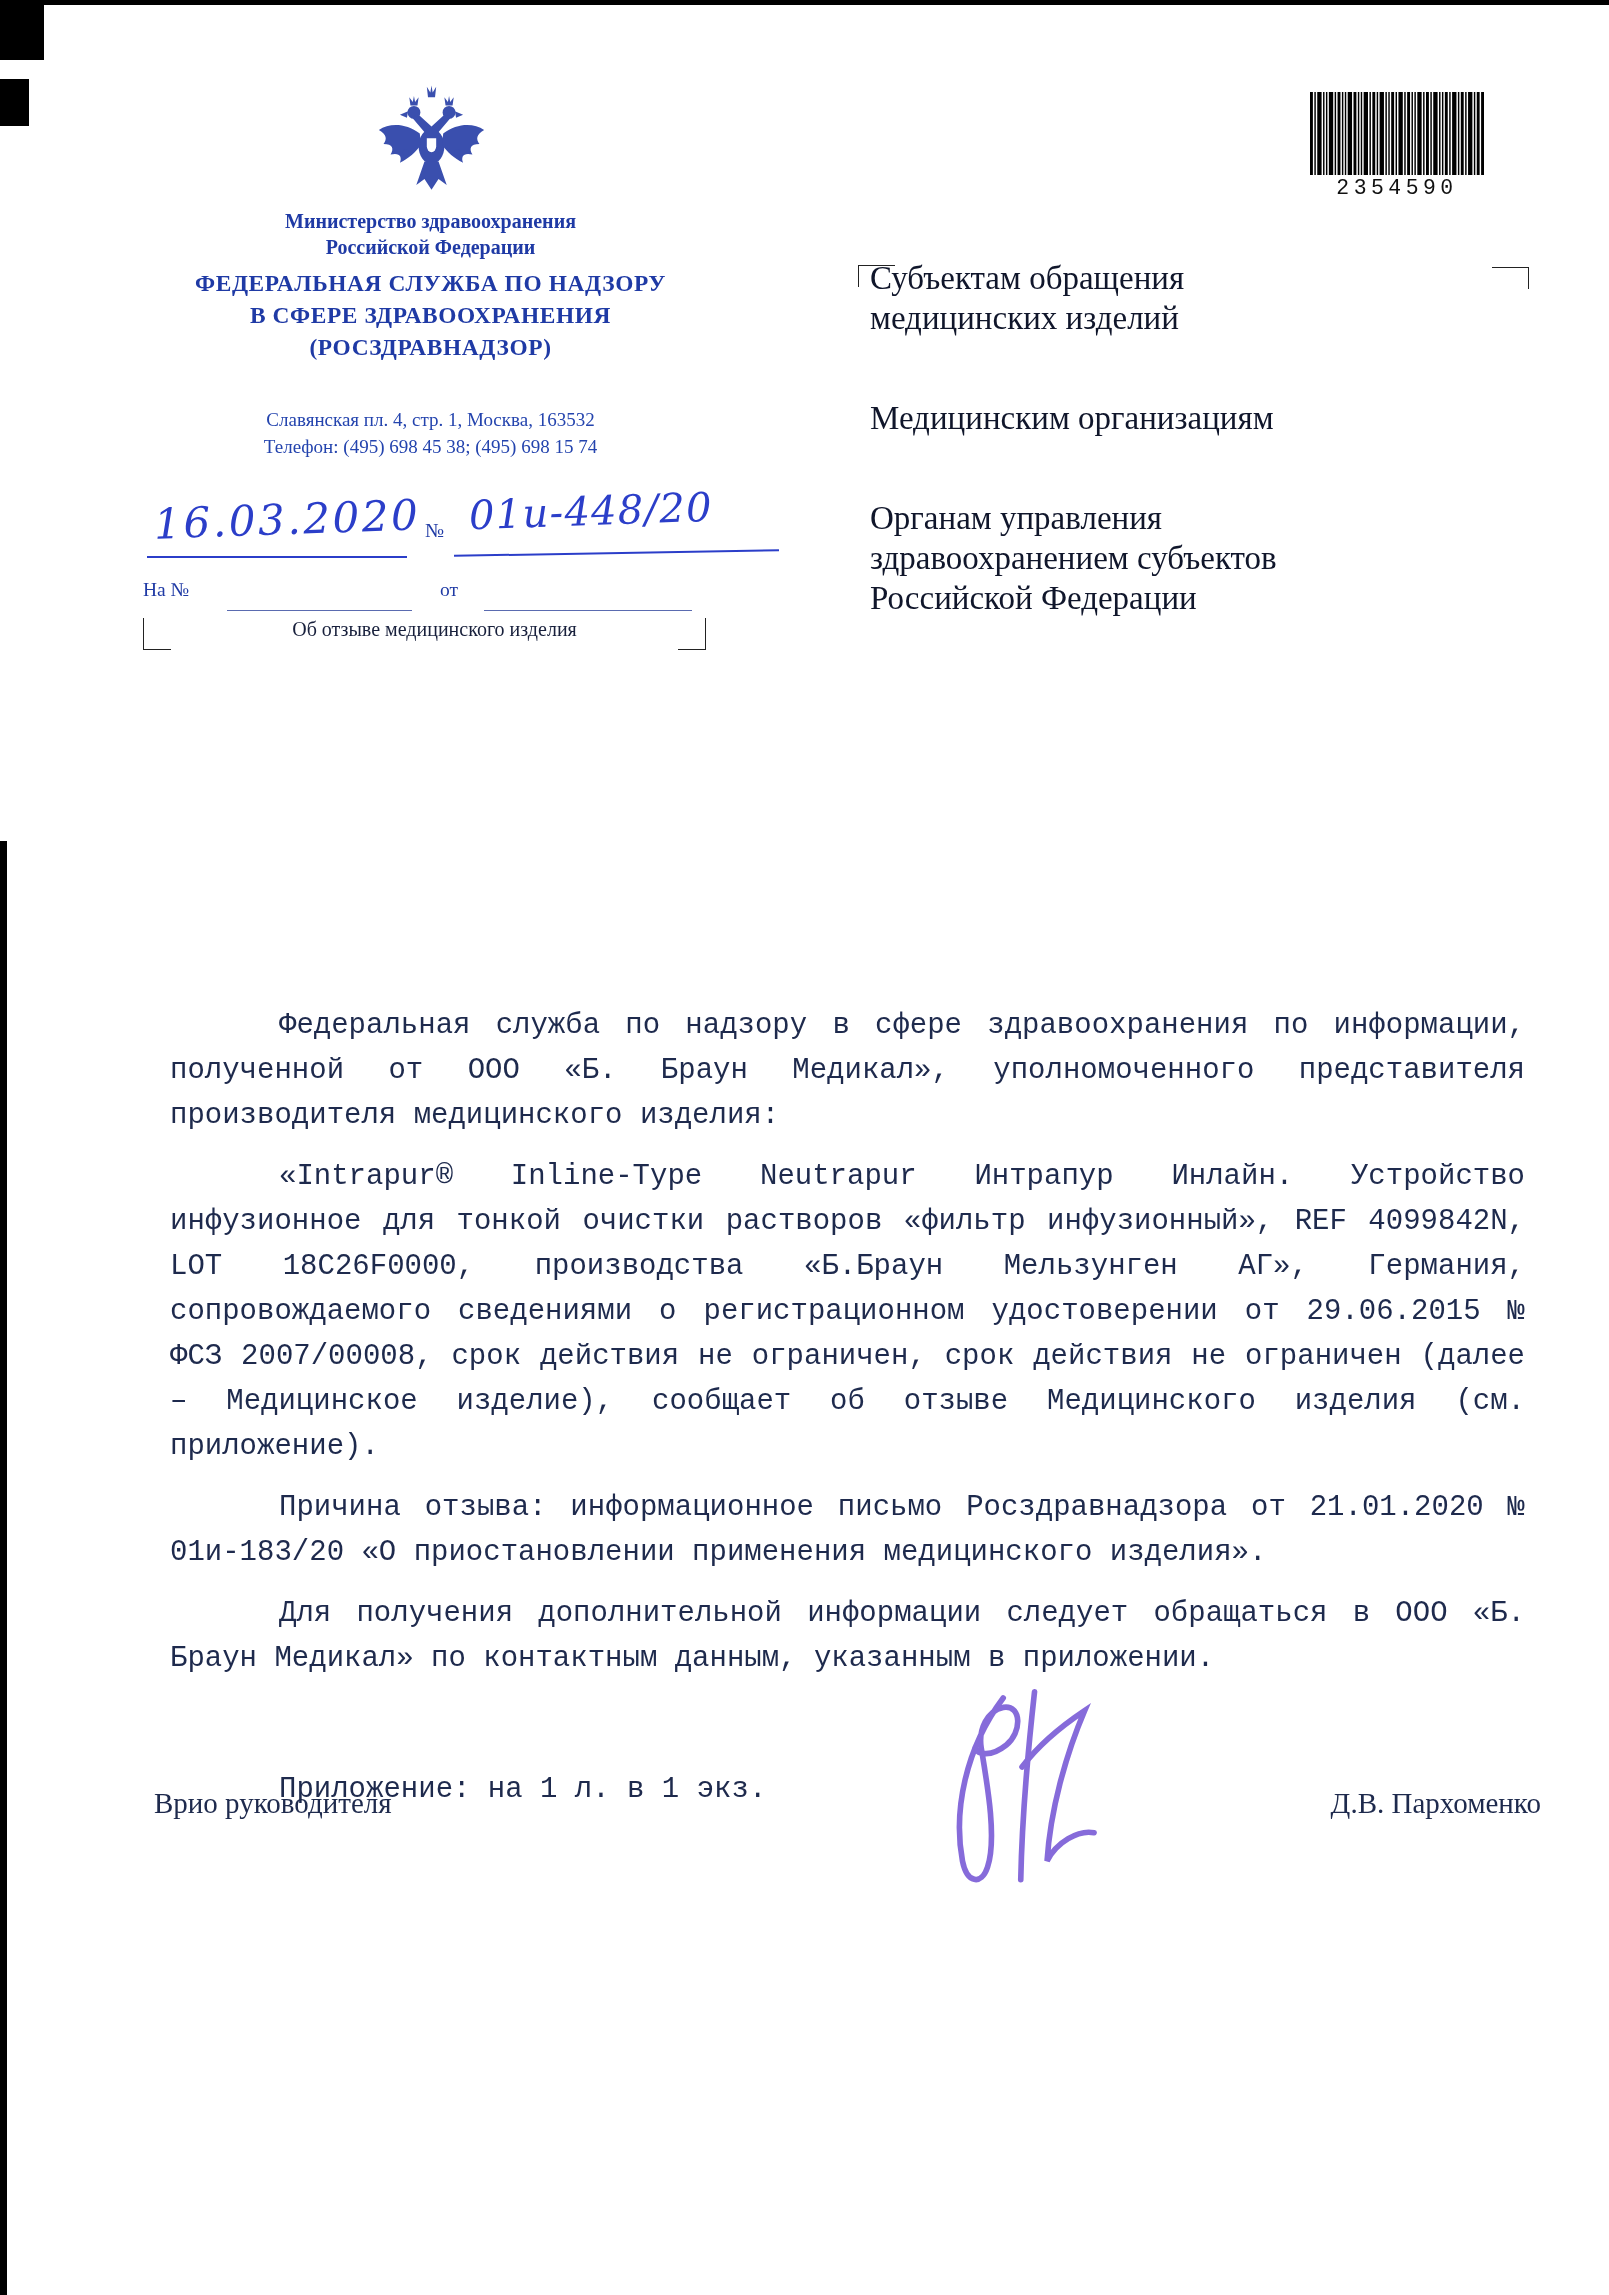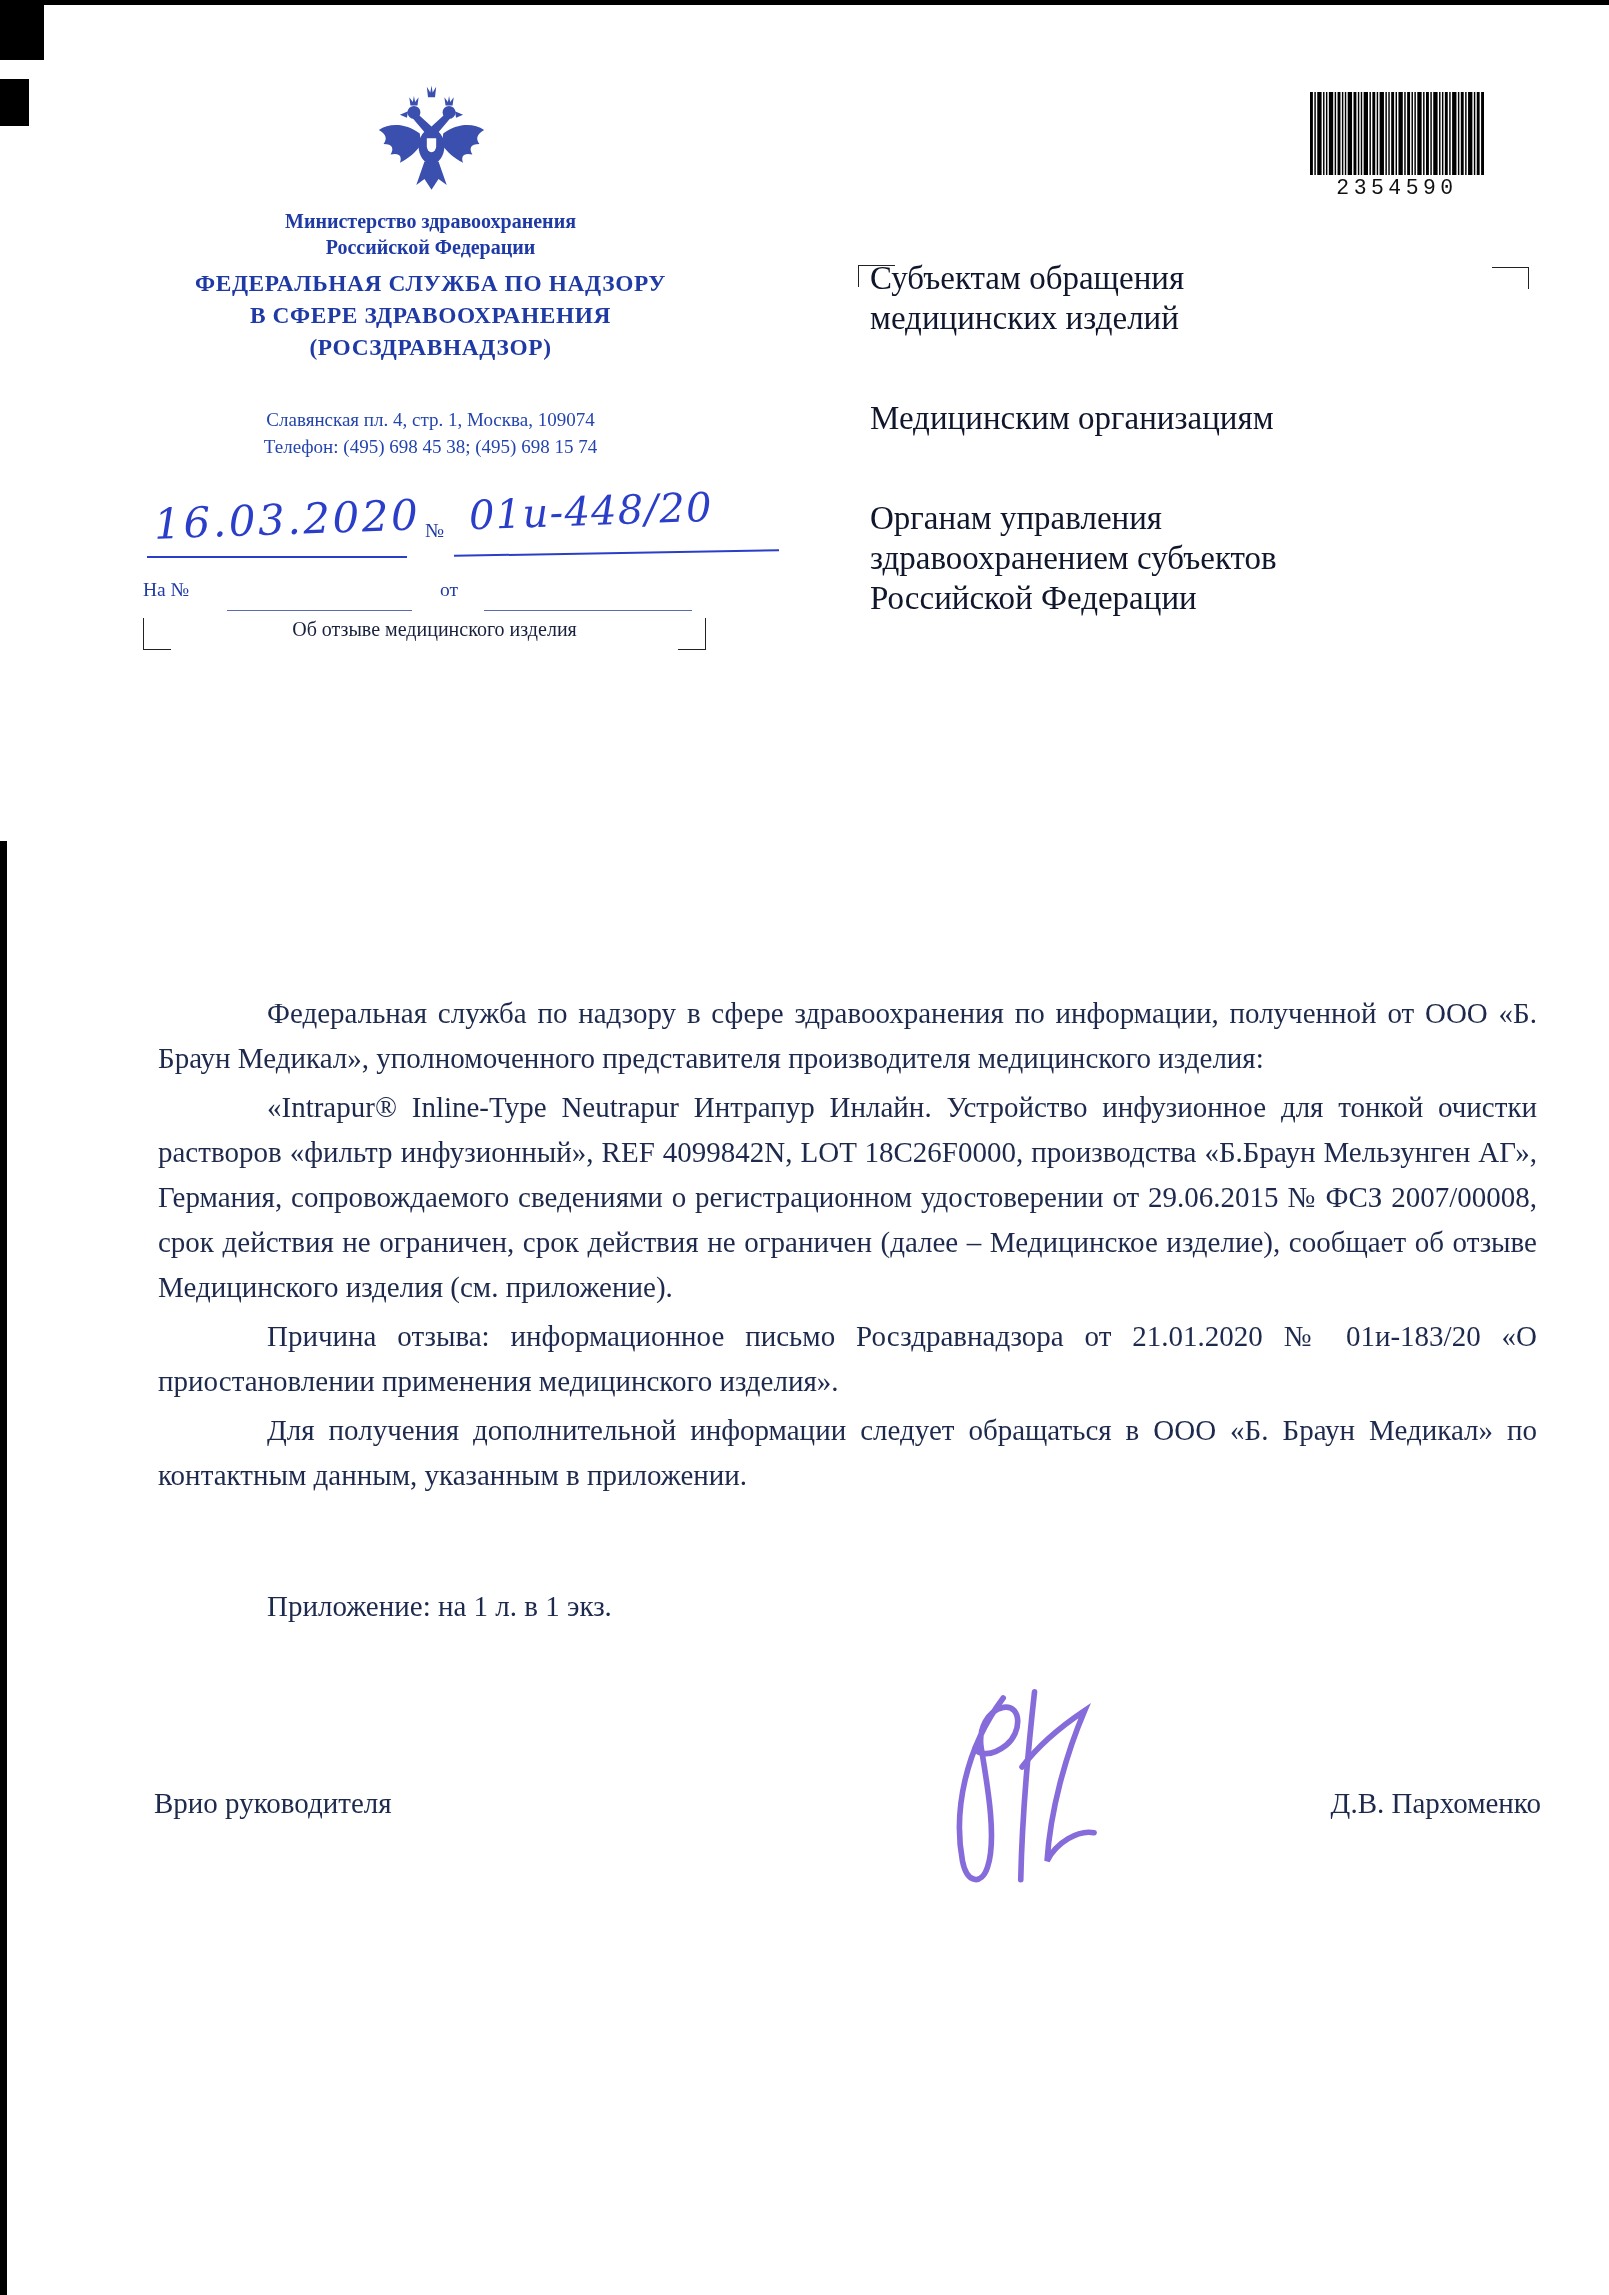--- a/index.html
+++ b/index.html
@@ -54,21 +54,21 @@
   .barcode .num{font-family:"Liberation Mono",monospace;color:#111;font-size:21.4px;letter-spacing:4.5px;margin-top:1.3px;}
 
   
   .recipients{position:absolute;left:870px;top:258px;width:649px;text-align:left;
     color:#10162b;font-size:33px;line-height:40px;}
   .recipient{margin-bottom:60px;}
 
   
   .body-block{position:absolute;left:154px;top:987px;width:1387px;
     color:#1e2a4d;font-size:29px;line-height:45px;}
-  .body-block p{margin:4px;text-indent:109px;text-align:justify;}
+  .body-block p{margin:16px;text-indent:109px;text-align:justify;font-family:Liberation Mono, monospace;}
   .attachment{margin-top:86px !important;text-align:right;}
 
   
   .signrow{position:absolute;left:154px;top:1787px;width:1387px;
     color:#1e2a4d;font-size:29px;}
   .signrow .pos{position:absolute;left:0;top:0;}
   .signrow .name{position:absolute;right:0;top:0;}
   .signature-svg{position:absolute;left:928px;top:1672px;width:188px;height:240px;}
 </style>
 </head>
@@ -106,21 +106,21 @@
   <div class="ministry">
     <div>Министерство здравоохранения</div>
     <div>Российской Федерации</div>
   </div>
   <div class="agency">
     <div>ФЕДЕРАЛЬНАЯ СЛУЖБА ПО НАДЗОРУ</div>
     <div>В СФЕРЕ ЗДРАВООХРАНЕНИЯ</div>
     <div>(РОСЗДРАВНАДЗОР)</div>
   </div>
   <div class="addr">
-    <div>Славянская пл. 4, стр. 1, Москва, 109074</div>
+    <div>Славянская пл. 4, стр. 1, Москва, 163532</div>
     <div>Телефон: (495) 698 45 38; (495) 698 15 74</div>
   </div>
 
   <div class="hand hw-date">16.03.2020</div>
   <div class="no-sign">№</div>
   <div class="hand hw-number">01и-448/20</div>
   <div class="u-date"></div>
   <div class="u-number"></div>
 
   <div class="refline">

